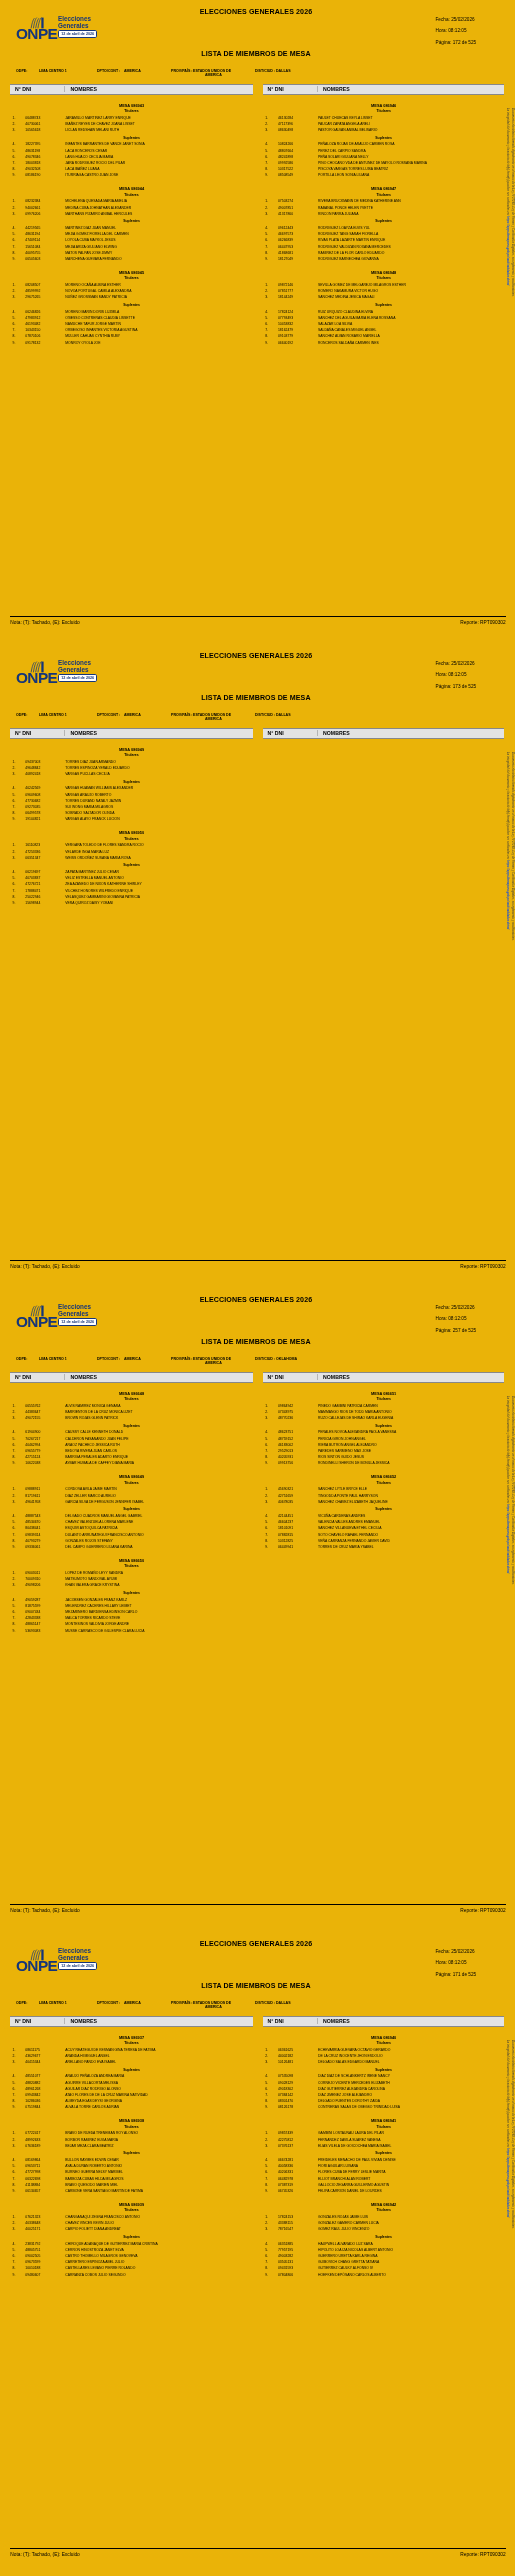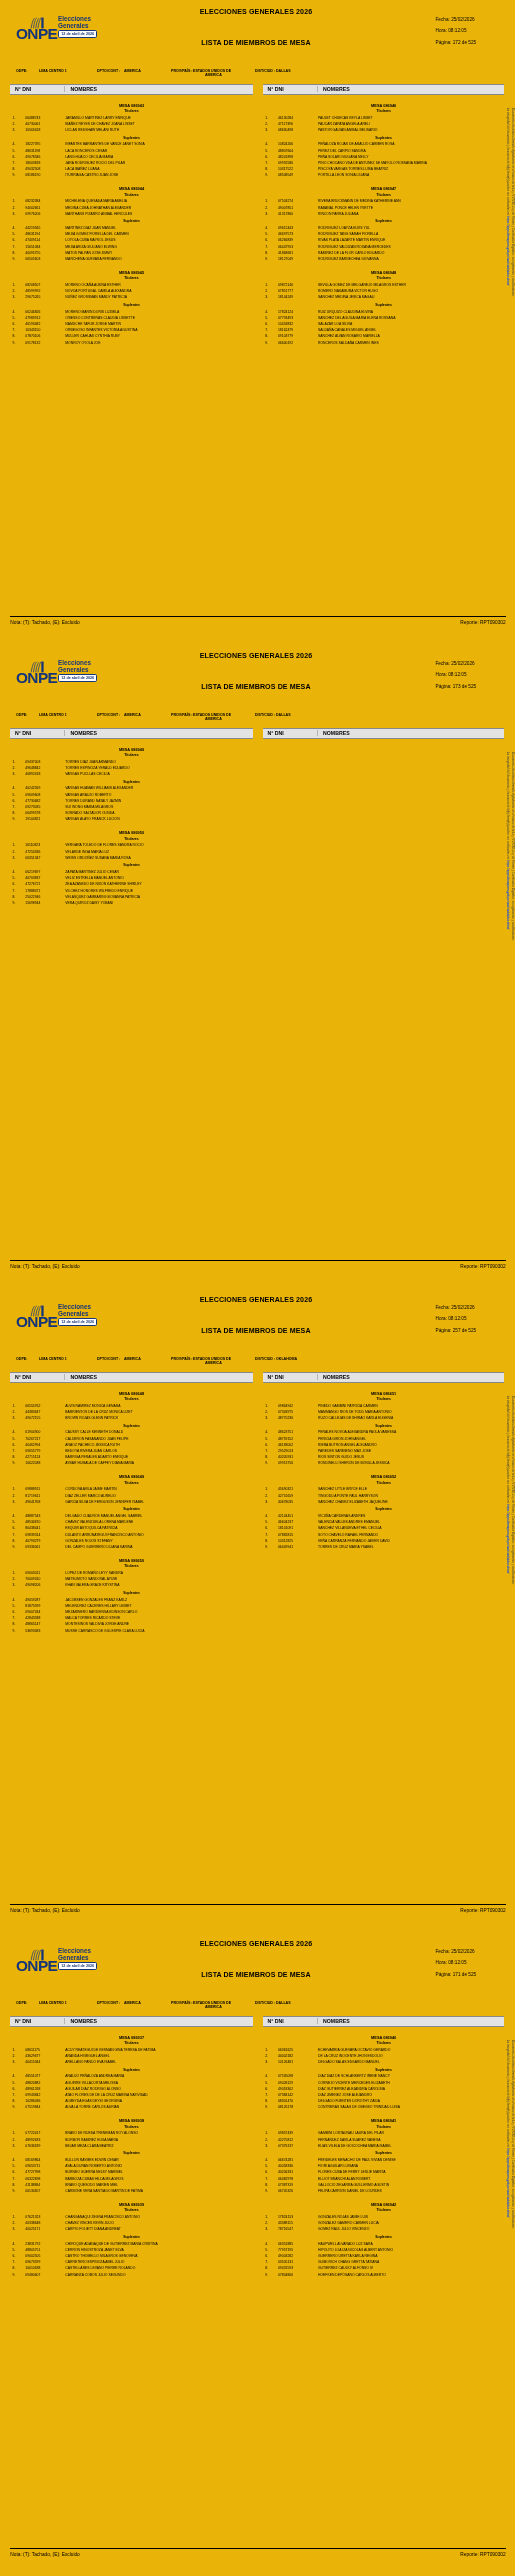--- a/index.html
+++ b/index.html
@@ -37,21 +37,21 @@
   .logo-date {
     position:absolute; left:42px; top:15.4px;
     font-size:3.7px; font-weight:bold; color:#15357a;
     border:0.6px solid #15357a; border-radius:1.7px;
     padding:0.6px 2.3px; background:#fff; white-space:nowrap;
   }
   .hdr-c {
     position:absolute; left:145px; top:0; width:222px; text-align:center;
   }
   .hdr-t1 { font-size:7.1px; font-weight:bold; margin-top:8px; letter-spacing:0.1px;}
-  .hdr-t2 { font-size:7.1px; font-weight:bold; margin-top:23px; letter-spacing:0.1px;}
+  .hdr-t2 { font-size:7.1px; font-weight:bold; margin-top:34px; letter-spacing:0.1px;}
   .hdr-r { position:absolute; right:12.5px; top:17px; text-align:left; width:68px;}
   .hdr-r div { font-size:4.7px; margin-bottom:6.3px; white-space:nowrap;}
 
   
   .meta {
     position:relative; height:15px; margin-top:6.8px;
     font-size:3.6px; font-weight:bold;
   }
   .meta span { position:absolute; white-space:nowrap; }
   .m-odpe-l  { left:16px;  top:0; }

